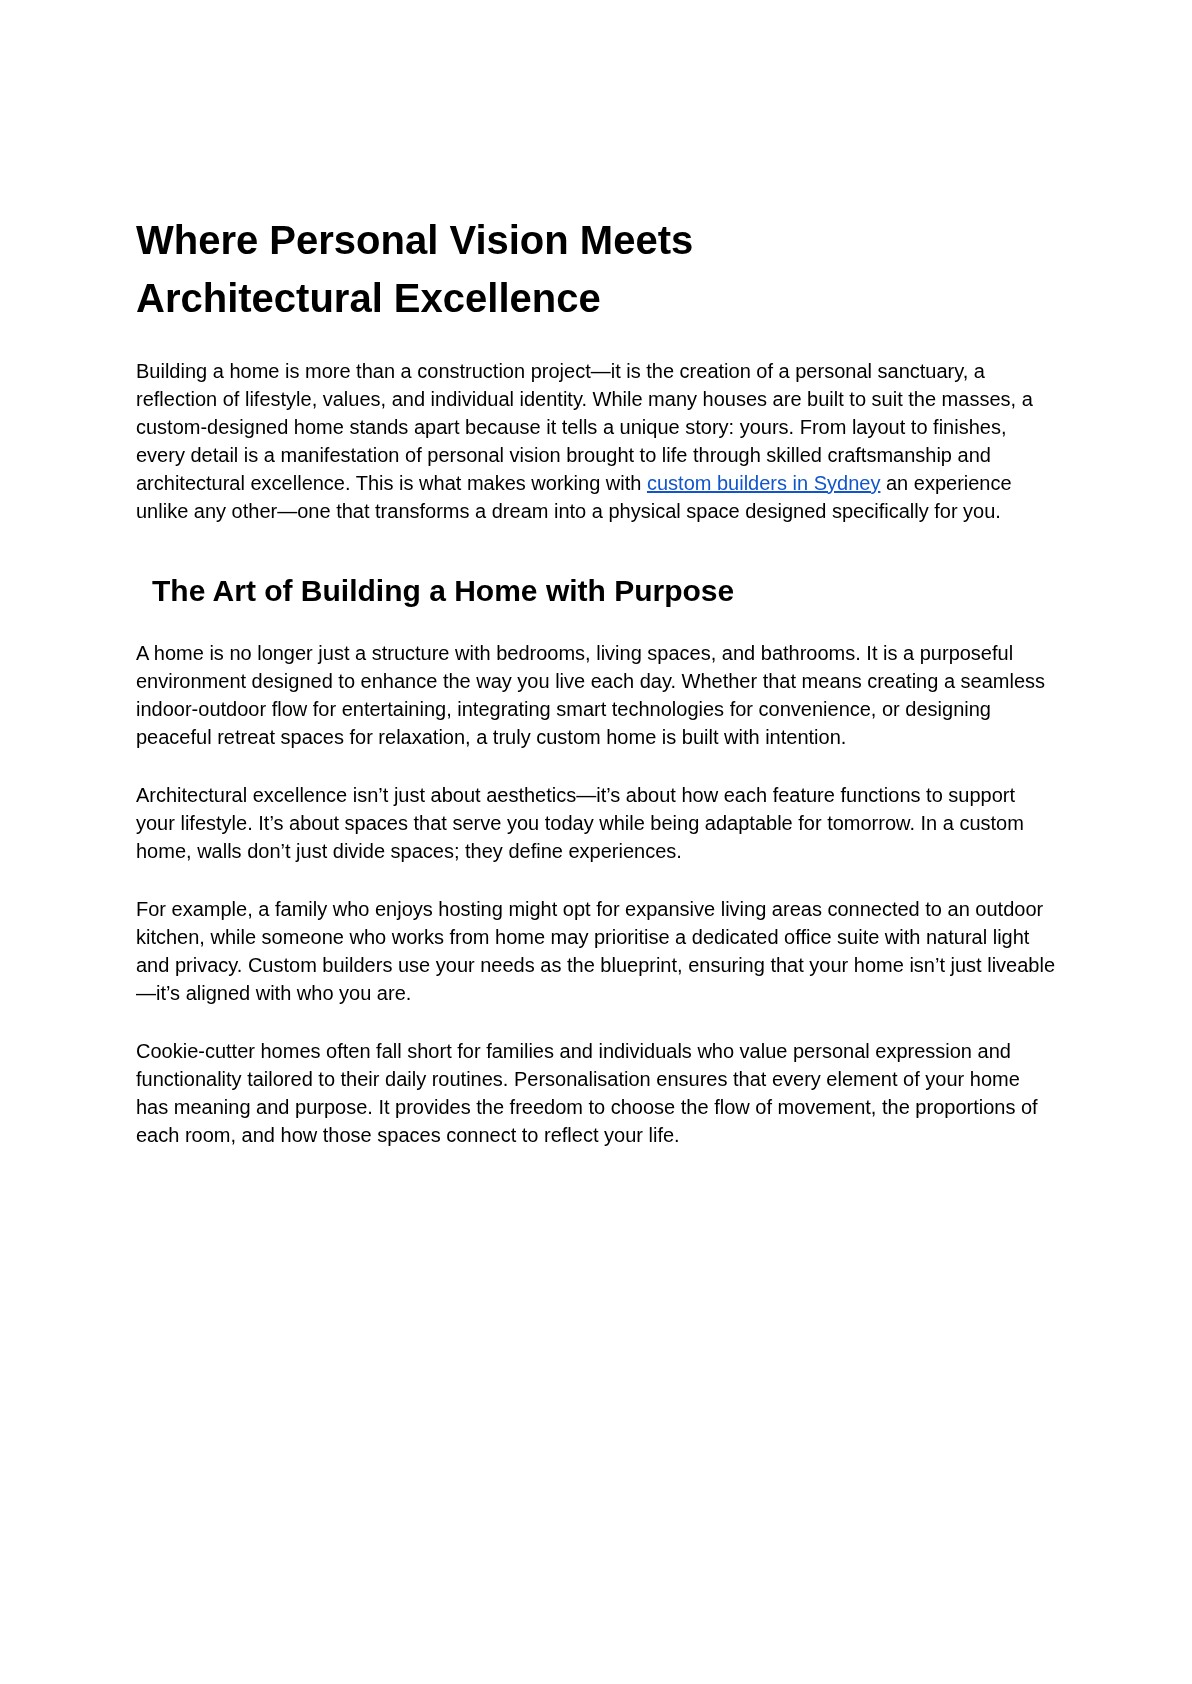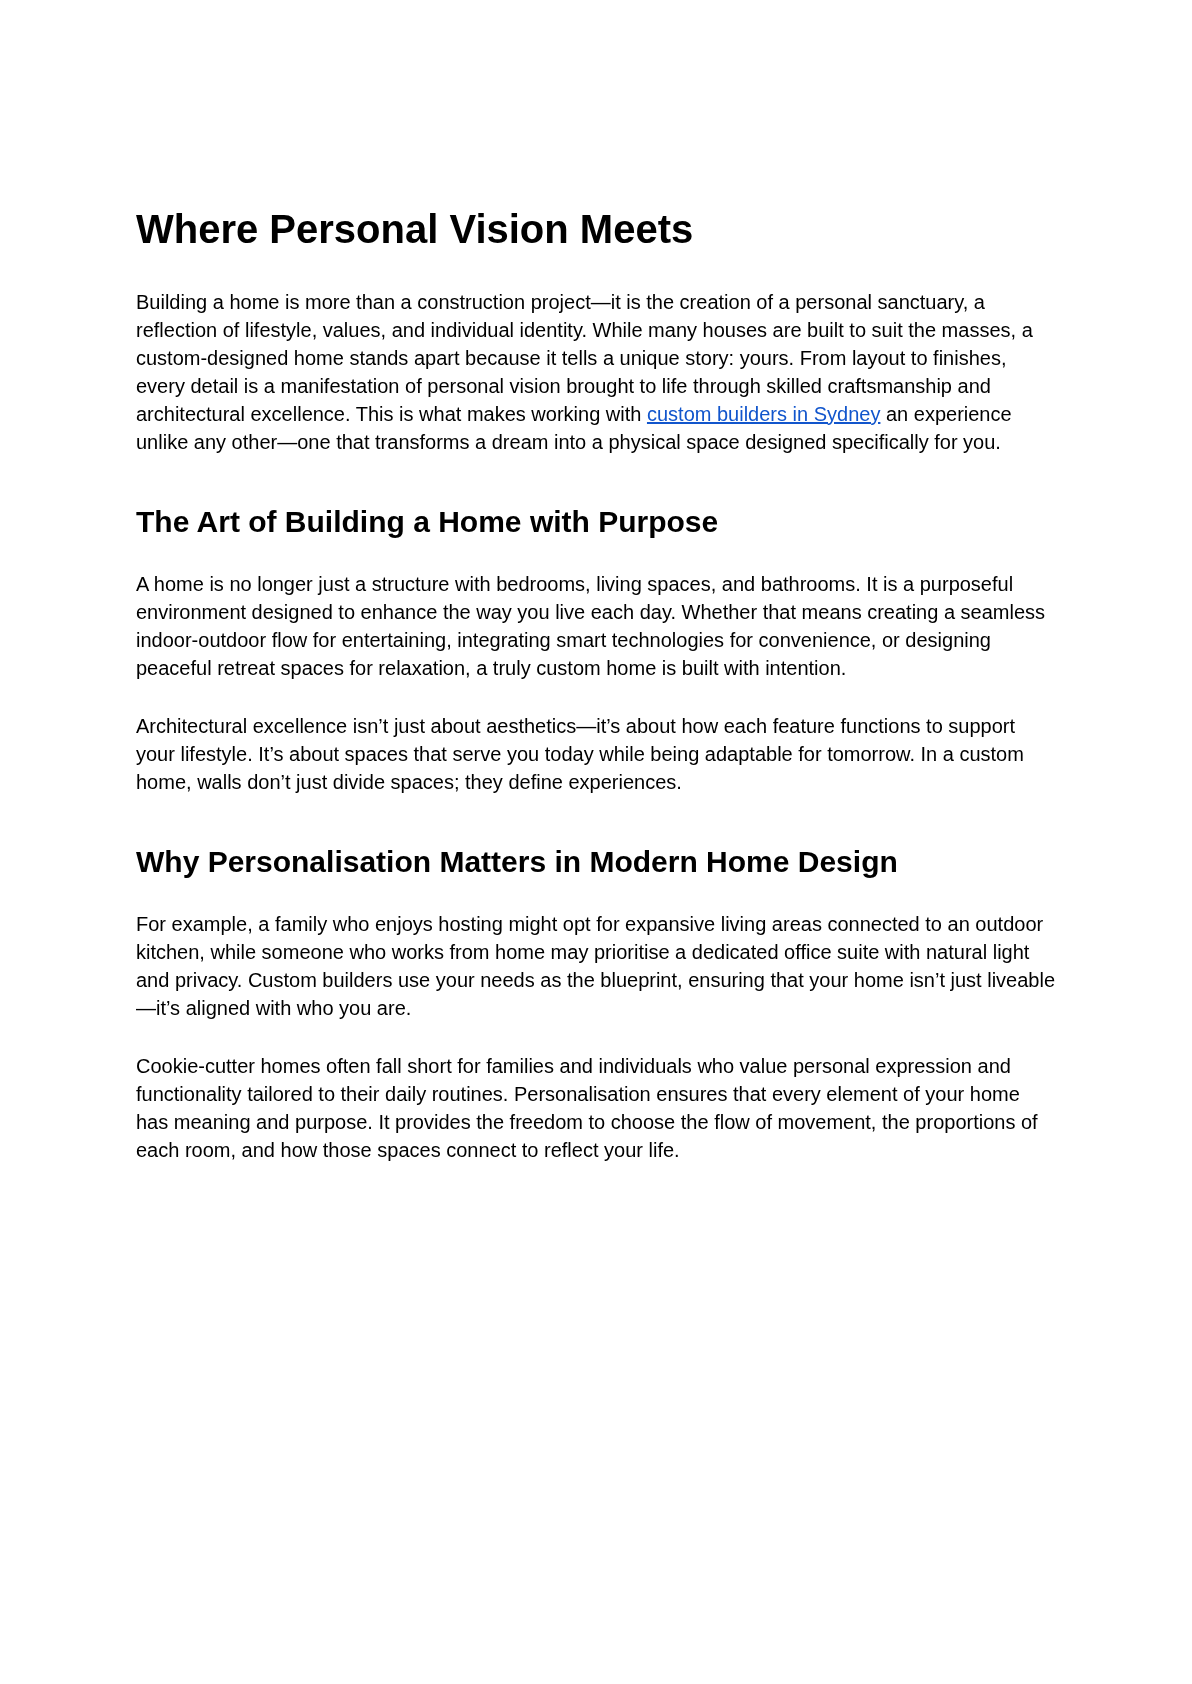--- a/index.html
+++ b/index.html
@@ -16,58 +16,58 @@
     padding: 196px 136px 60px 136px;
     font-family: "Liberation Sans", sans-serif;
     color: #000000;
     overflow: hidden;
   }
   h1.doc-title {
     font-size: 40px;
     line-height: 58px;
     font-weight: 700;
     letter-spacing: 0;
-    margin: 4px 0 30px 0;
+    margin: 15px 0 30px 0;
   }
   h1.doc-title .title-line {
     display: block;
   }
   h2.doc-heading {
     font-size: 30px;
     line-height: 40px;
     font-weight: 700;
-    margin: 46px 0 28px 0;
+    margin: 46px 0 28px 16px;
   }
   p.doc-paragraph {
     font-size: 20px;
     line-height: 28px;
     margin: 0 0 30px 0;
   }
   a.doc-link {
     color: #1155cc;
     cursor: pointer;
   }
 </style>
 </head>
 <body>
 
 <div class="page">
 
   <h1 class="doc-title">
     <span class="title-line">Where Personal Vision Meets</span>
+    <span class="title-line">Architectural Excellence</span>
   </h1>
 
   <p class="doc-paragraph"><span>Building a home is more than a construction project—it is the creation of a personal sanctuary, a reflection of lifestyle, values, and individual identity. While many houses are built to suit the masses, a custom-designed home stands apart because it tells a unique story: yours. From layout to finishes, every detail is a manifestation of personal vision brought to life through skilled craftsmanship and architectural excellence. This is what makes working with </span><a class="doc-link" href="#">custom builders in Sydney</a><span> an experience unlike any other—one that transforms a dream into a physical space designed specifically for you.</span></p>
 
   <h2 class="doc-heading">The Art of Building a Home with Purpose</h2>
 
   <p class="doc-paragraph">A home is no longer just a structure with bedrooms, living spaces, and bathrooms. It is a purposeful environment designed to enhance the way you live each day. Whether that means creating a seamless indoor-outdoor flow for entertaining, integrating smart technologies for convenience, or designing peaceful retreat spaces for relaxation, a truly custom home is built with intention.</p>
 
   <p class="doc-paragraph">Architectural excellence isn’t just about aesthetics—it’s about how each feature functions to support your lifestyle. It’s about spaces that serve you today while being adaptable for tomorrow. In a custom home, walls don’t just divide spaces; they define experiences.</p>
 
-  <h2 class="doc-heading">Why Personalisation Matters in Modern Home Design</h2>
 
   <p class="doc-paragraph">For example, a family who enjoys hosting might opt for expansive living areas connected to an outdoor kitchen, while someone who works from home may prioritise a dedicated office suite with natural light and privacy. Custom builders use your needs as the blueprint, ensuring that your home isn’t just liveable—it’s aligned with who you are.</p>
 
   <p class="doc-paragraph">Cookie-cutter homes often fall short for families and individuals who value personal expression and functionality tailored to their daily routines. Personalisation ensures that every element of your home has meaning and purpose. It provides the freedom to choose the flow of movement, the proportions of each room, and how those spaces connect to reflect your life.</p>
 
 
 </div>
 
 </body></html>

